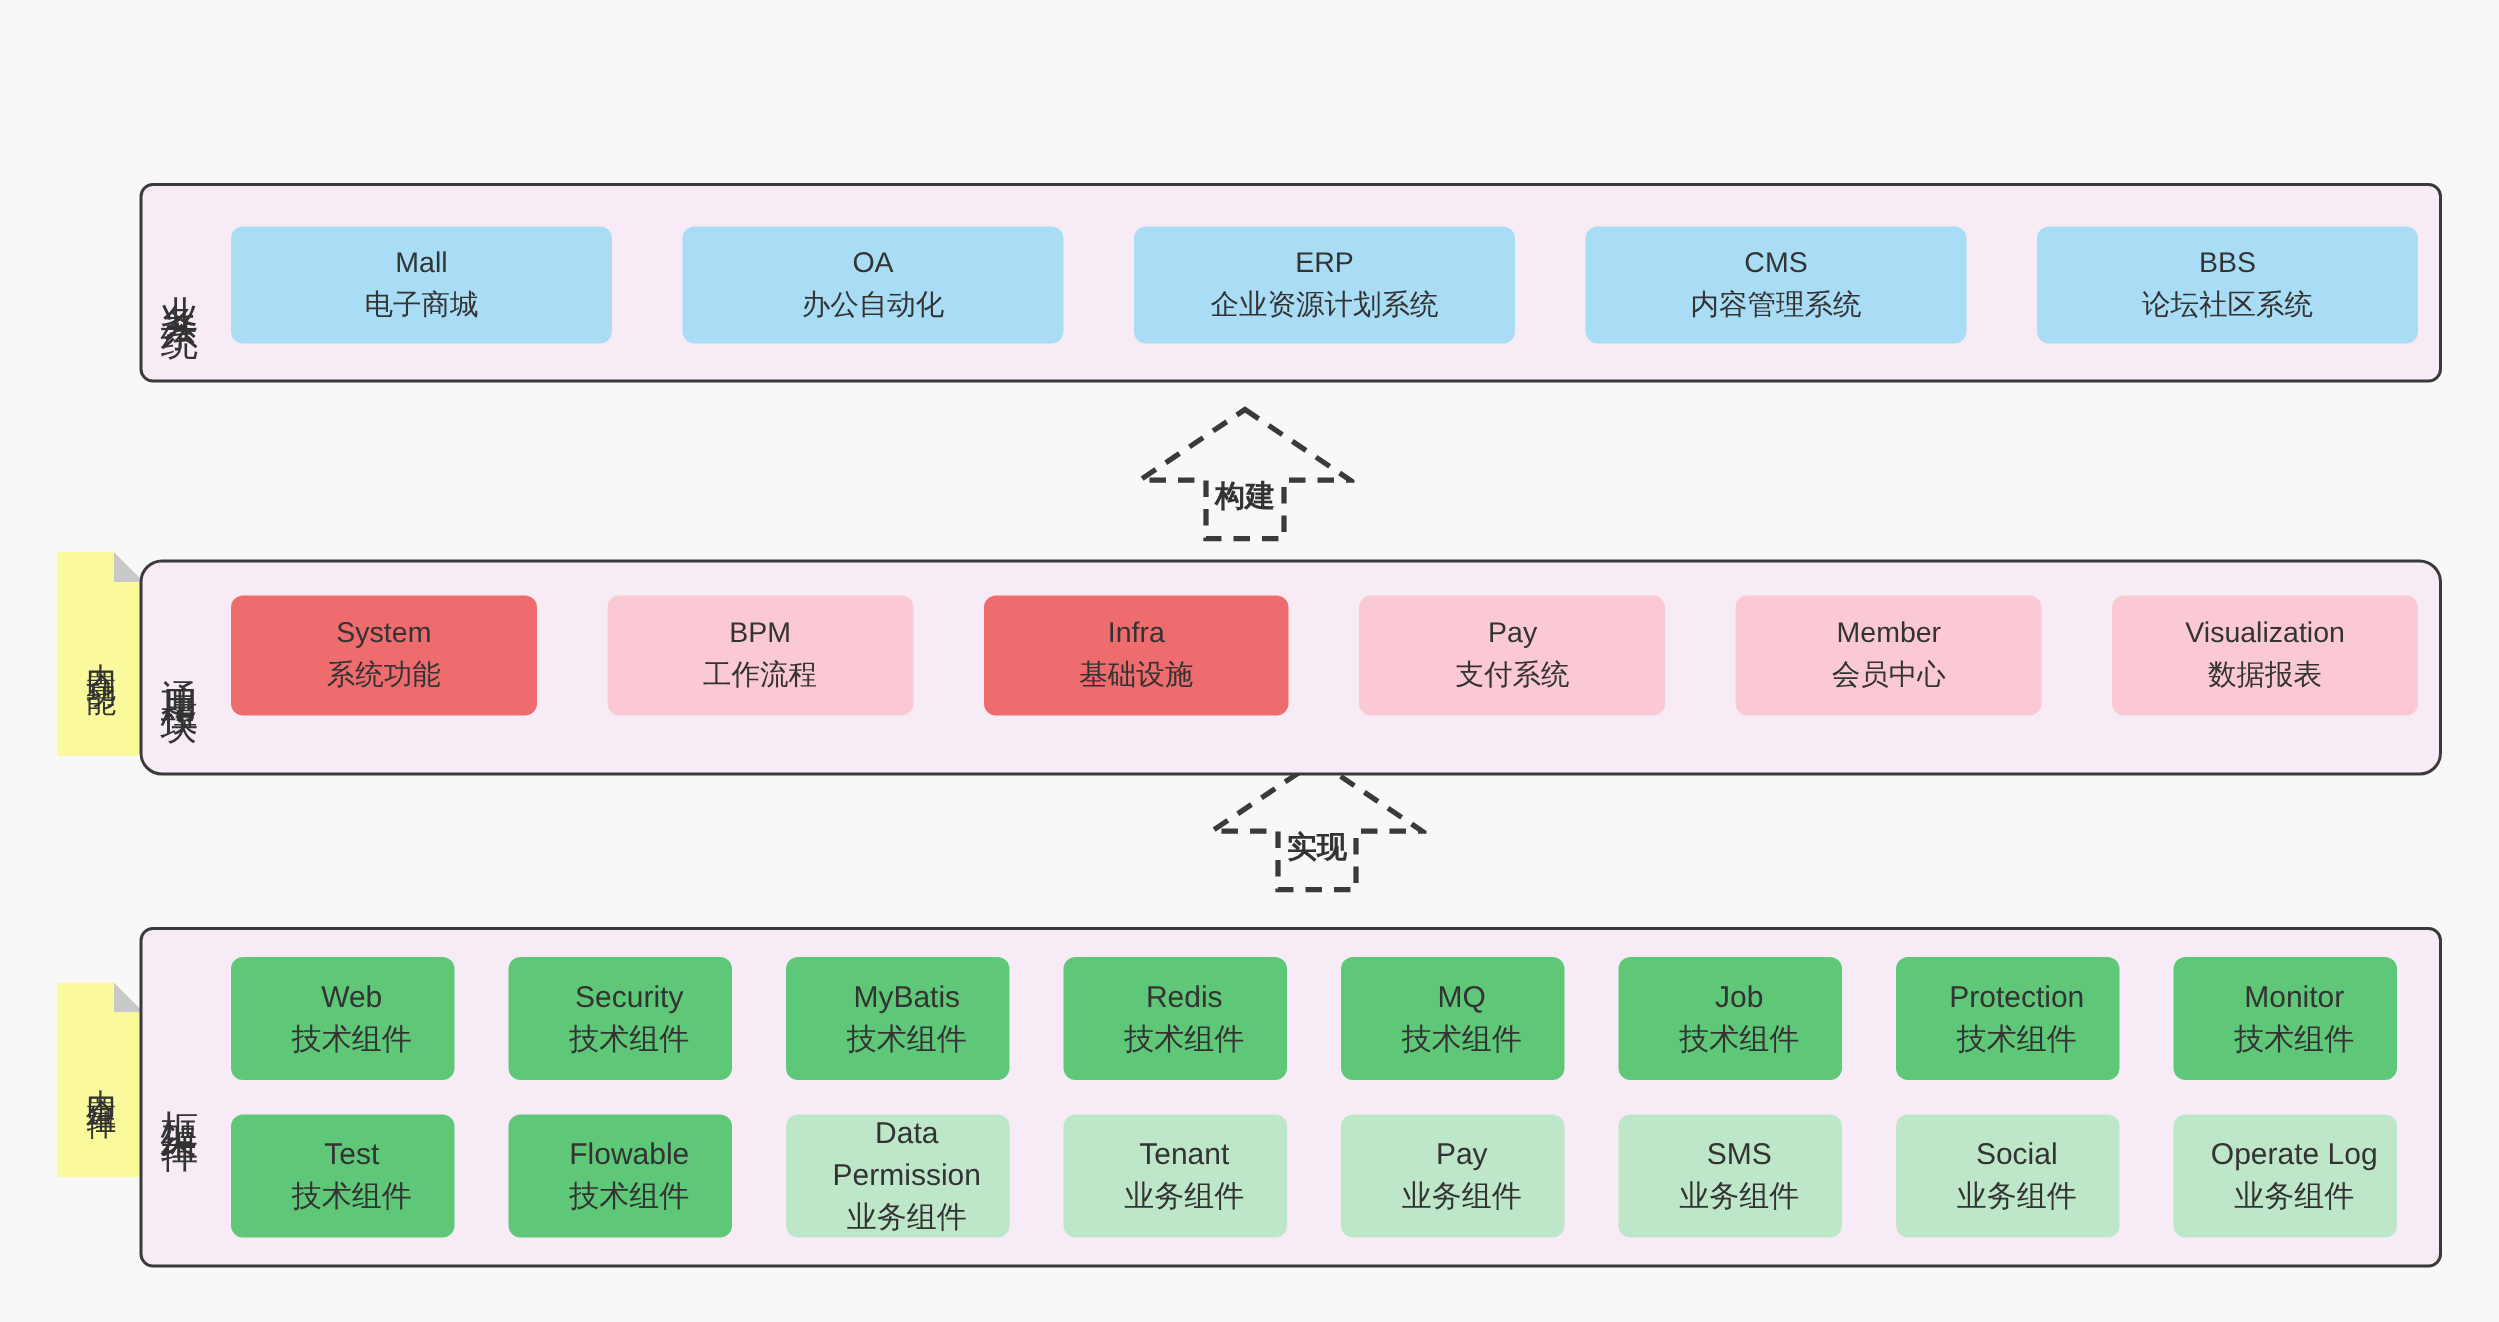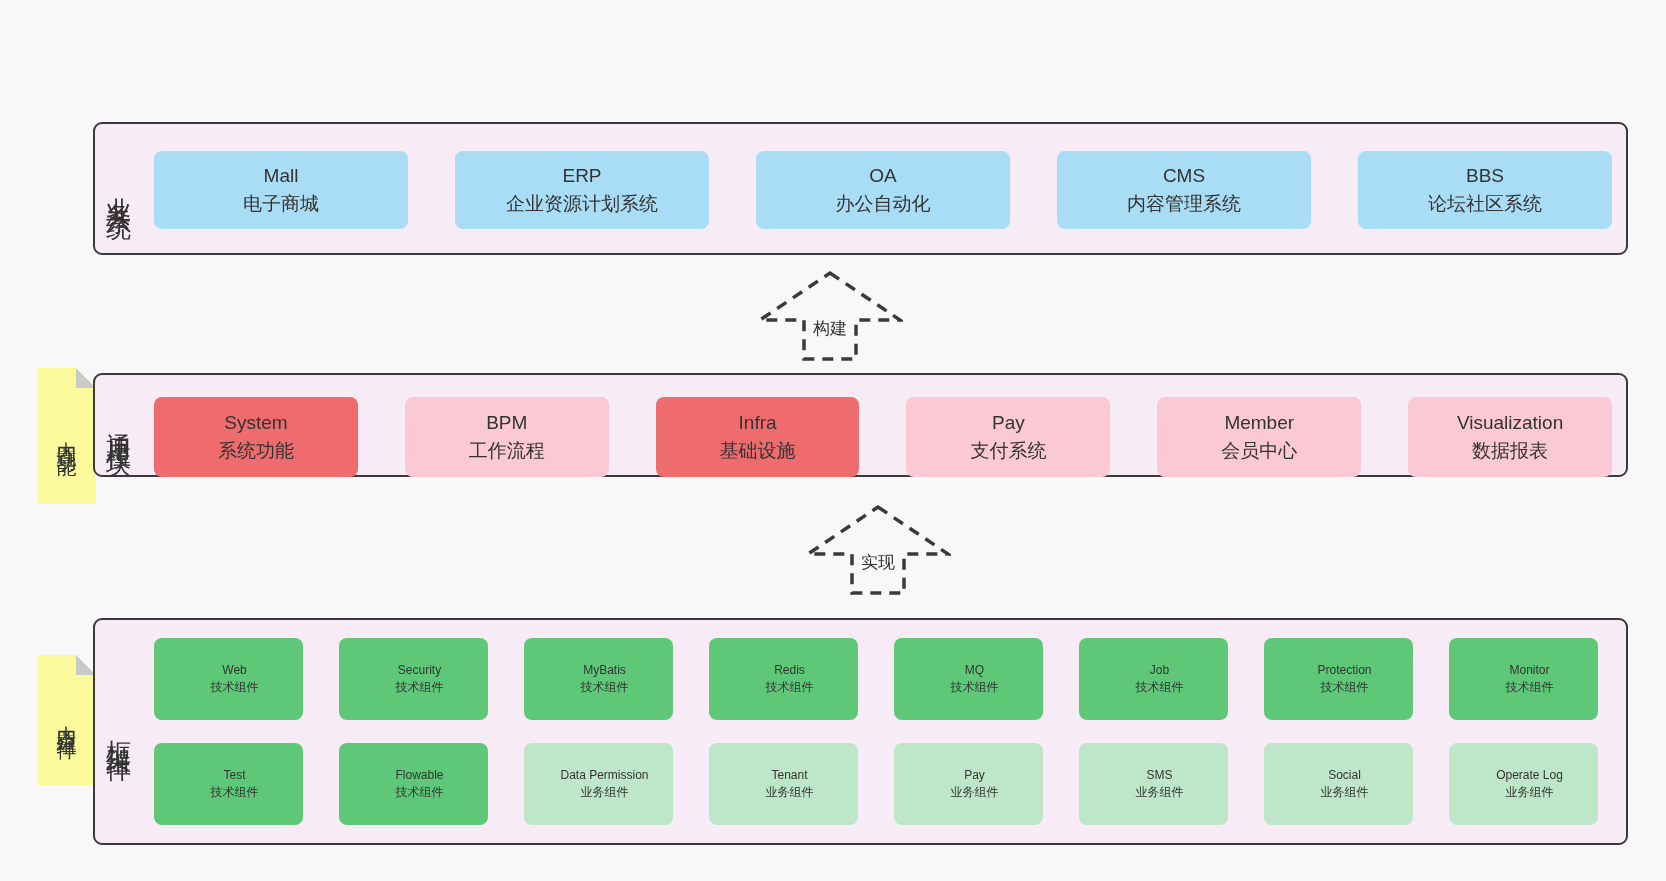--- a/index.html
+++ b/index.html
@@ -30,21 +30,21 @@
   .box-row{
     position:absolute;left:59px;right:14px;
     display:flex;gap:47px;
   }
   .box{
     flex:1;display:flex;flex-direction:column;align-items:center;justify-content:center;
     border-radius:8px;text-align:center;line-height:1.45;
   }
   .row6 .box{font-size:19px;}
   .row8{gap:36px;right:28px;}
-  .row8 .box{font-size:12px;line-height:1.4;padding-left:12px;}
+  .row8 .box{font-size:20px;line-height:1.4;padding-left:12px;}
   .blue{background:var(--box-blue);}
   .red{background:var(--box-red);}
   .pink{background:var(--box-pink);}
   .green{background:var(--box-green);}
   .lightgreen{background:var(--box-lightgreen);}
   .note{
     position:absolute;left:38px;width:58px;background:var(--note-yellow);
     clip-path:polygon(0 0,calc(100% - 20px) 0,100% 20px,100% 100%,0 100%);
     display:flex;align-items:center;justify-content:center;z-index:0;
   }
@@ -54,42 +54,42 @@
   }
   .fold{
     position:absolute;top:0;right:0;width:20px;height:20px;
     background:var(--note-fold);
     clip-path:polygon(0 0,100% 100%,0 100%);
   }
   .arrow{position:absolute;width:146px;height:92px;z-index:0;}
   .arrow svg{position:absolute;inset:0;}
   .arrow-label{
     position:absolute;left:50%;top:46px;transform:translateX(-50%);
-    background:var(--page-bg);padding:1px 4px;font-size:17px;white-space:nowrap;
+    background:var(--page-bg);padding:1px 4px;font-size:20px;white-space:nowrap;font-weight:bold;
   }
 </style>
 </head>
 <body>
 
 <div class="canvas">
 
   <section class="panel" style="top:122px;height:133px;">
     <div class="panel-label">业务系统</div>
     <div class="box-row row6" style="top:27px;height:78px;">
       <div class="box blue">
         <div>Mall</div>
         <div>电子商城</div>
       </div>
       <div class="box blue">
+        <div>OA</div>
+        <div>办公自动化</div>
+      </div>
+      <div class="box blue">
         <div>ERP</div>
         <div>企业资源计划系统</div>
-      </div>
-      <div class="box blue">
-        <div>OA</div>
-        <div>办公自动化</div>
       </div>
       <div class="box blue">
         <div>CMS</div>
         <div>内容管理系统</div>
       </div>
       <div class="box blue">
         <div>BBS</div>
         <div>论坛社区系统</div>
       </div>
     </div>
@@ -99,21 +99,21 @@
     <svg viewBox="0 0 146 92">
       <path d="M73 3 L143 50 L99 50 L99 89 L47 89 L47 50 L3 50 Z" fill="none" stroke="#3a3a3a" stroke-width="3.5" stroke-dasharray="11 8"></path>
     </svg>
     <span class="arrow-label">构建</span>
   </div>
 
   <div class="note" style="top:368px;height:136px;">
     <span class="fold"></span>
     <span class="note-text">内置功能</span>
   </div>
-  <section class="panel" style="top:373px;height:104px;">
+  <section class="panel" style="top:373px;height:144px;border-radius:15px;">
     <div class="panel-label">通用模块</div>
     <div class="box-row row6" style="top:22px;height:80px;">
       <div class="box red">
         <div>System</div>
         <div>系统功能</div>
       </div>
       <div class="box pink">
         <div>BPM</div>
         <div>工作流程</div>
       </div>

